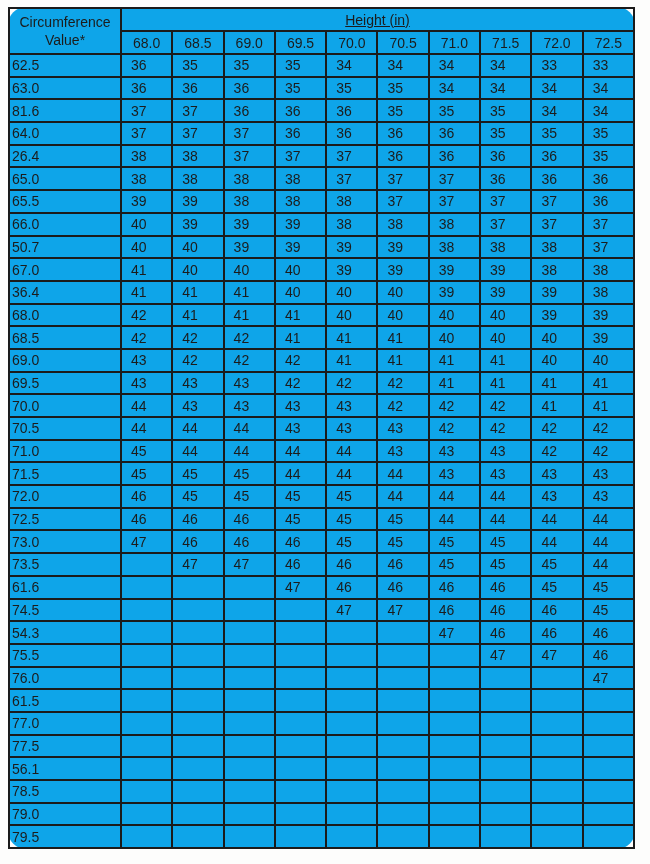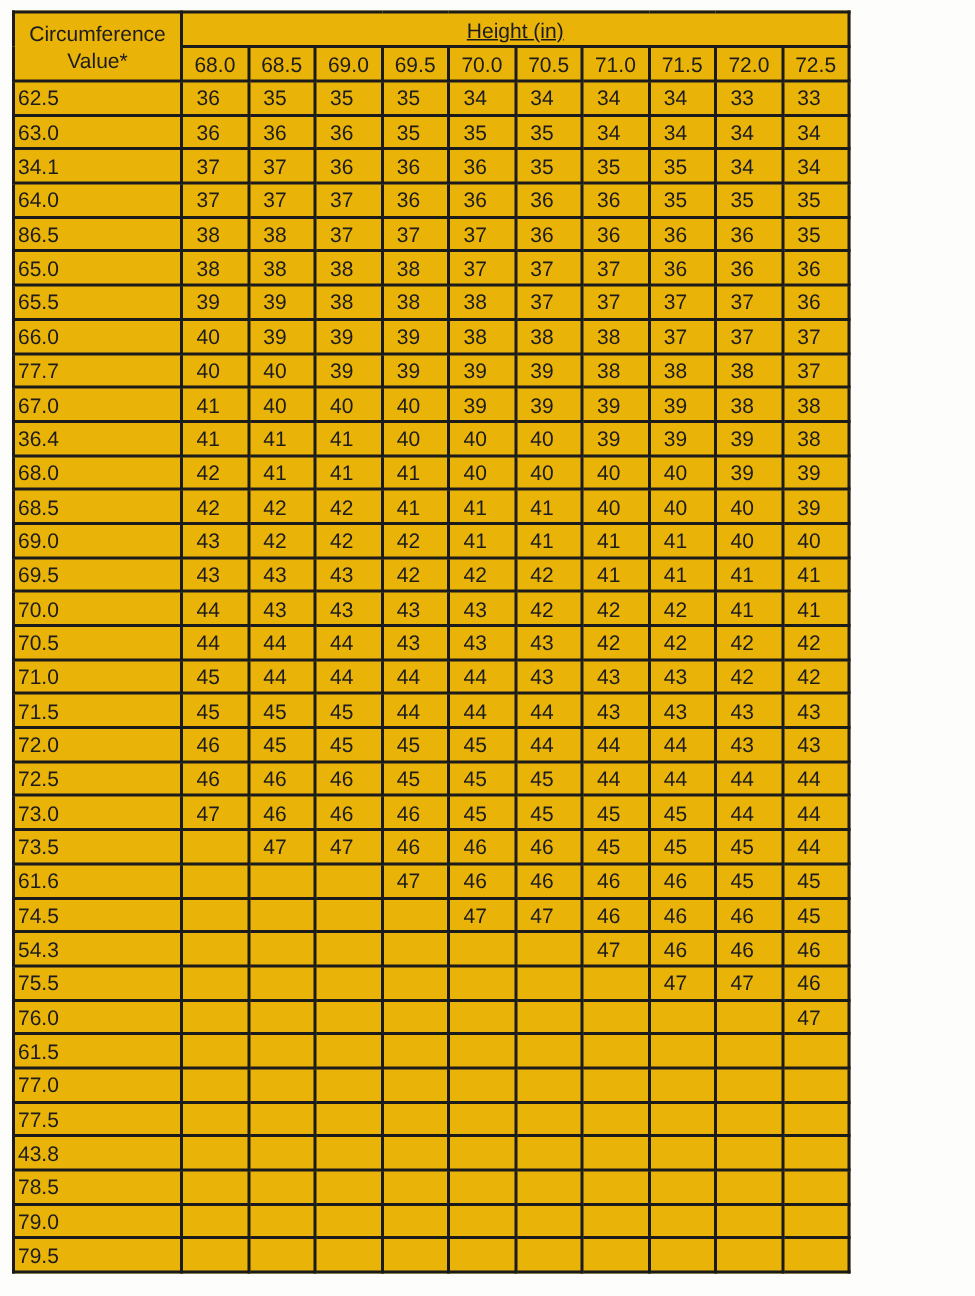--- a/index.html
+++ b/index.html
@@ -12,24 +12,25 @@
     width: 650px;
     height: 864px;
     background: #fdfdfc;
     font-family: "Liberation Sans", sans-serif;
     overflow: hidden;
   }
   table.bf-table {
     position: absolute;
     left: 8px;
     top: 7px;
-    width: 559px;
+    width: 627px;
     border-collapse: collapse;
     table-layout: fixed;
-    background: #eab308;
+    background: #0ea5e9;
+    border-radius: 18px;
   }
   table.bf-table th,
   table.bf-table td {
     border: 2px solid #1b1b1b;
     color: #1c1c1c;
     font-size: 14px;
     font-weight: normal;
     padding: 0;
     vertical-align: middle;
     overflow: hidden;
@@ -109,21 +110,21 @@
           <td class="value-cell">36</td>
           <td class="value-cell">35</td>
           <td class="value-cell">35</td>
           <td class="value-cell">35</td>
           <td class="value-cell">34</td>
           <td class="value-cell">34</td>
           <td class="value-cell">34</td>
           <td class="value-cell">34</td>
         </tr>
         <tr>
-          <td class="row-label">34.1</td>
+          <td class="row-label">81.6</td>
           <td class="value-cell">37</td>
           <td class="value-cell">37</td>
           <td class="value-cell">36</td>
           <td class="value-cell">36</td>
           <td class="value-cell">36</td>
           <td class="value-cell">35</td>
           <td class="value-cell">35</td>
           <td class="value-cell">35</td>
           <td class="value-cell">34</td>
           <td class="value-cell">34</td>
@@ -135,21 +136,21 @@
           <td class="value-cell">37</td>
           <td class="value-cell">36</td>
           <td class="value-cell">36</td>
           <td class="value-cell">36</td>
           <td class="value-cell">36</td>
           <td class="value-cell">35</td>
           <td class="value-cell">35</td>
           <td class="value-cell">35</td>
         </tr>
         <tr>
-          <td class="row-label">86.5</td>
+          <td class="row-label">26.4</td>
           <td class="value-cell">38</td>
           <td class="value-cell">38</td>
           <td class="value-cell">37</td>
           <td class="value-cell">37</td>
           <td class="value-cell">37</td>
           <td class="value-cell">36</td>
           <td class="value-cell">36</td>
           <td class="value-cell">36</td>
           <td class="value-cell">36</td>
           <td class="value-cell">35</td>
@@ -187,21 +188,21 @@
           <td class="value-cell">39</td>
           <td class="value-cell">39</td>
           <td class="value-cell">38</td>
           <td class="value-cell">38</td>
           <td class="value-cell">38</td>
           <td class="value-cell">37</td>
           <td class="value-cell">37</td>
           <td class="value-cell">37</td>
         </tr>
         <tr>
-          <td class="row-label">77.7</td>
+          <td class="row-label">50.7</td>
           <td class="value-cell">40</td>
           <td class="value-cell">40</td>
           <td class="value-cell">39</td>
           <td class="value-cell">39</td>
           <td class="value-cell">39</td>
           <td class="value-cell">39</td>
           <td class="value-cell">38</td>
           <td class="value-cell">38</td>
           <td class="value-cell">38</td>
           <td class="value-cell">37</td>
@@ -486,21 +487,21 @@
           <td class="value-cell"></td>
           <td class="value-cell"></td>
           <td class="value-cell"></td>
           <td class="value-cell"></td>
           <td class="value-cell"></td>
           <td class="value-cell"></td>
           <td class="value-cell"></td>
           <td class="value-cell"></td>
         </tr>
         <tr>
-          <td class="row-label">43.8</td>
+          <td class="row-label">56.1</td>
           <td class="value-cell"></td>
           <td class="value-cell"></td>
           <td class="value-cell"></td>
           <td class="value-cell"></td>
           <td class="value-cell"></td>
           <td class="value-cell"></td>
           <td class="value-cell"></td>
           <td class="value-cell"></td>
           <td class="value-cell"></td>
           <td class="value-cell"></td>

